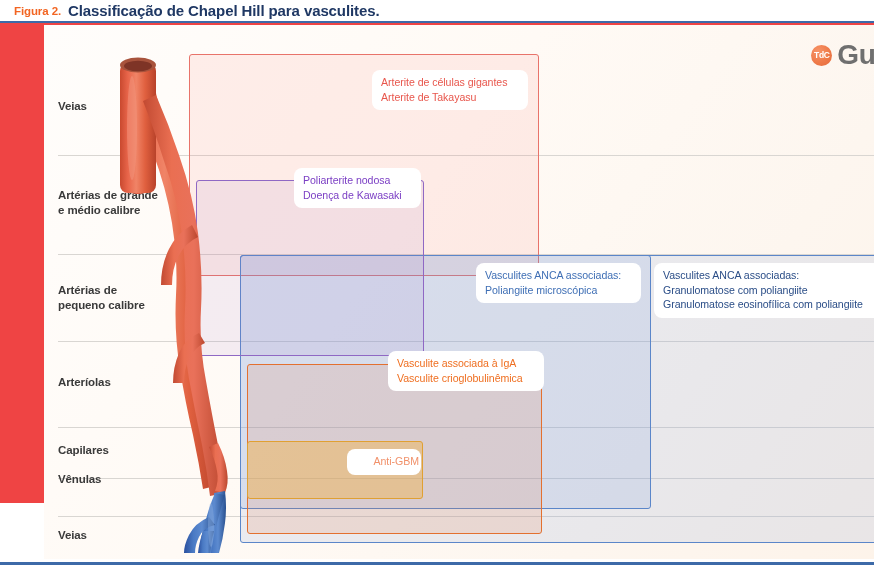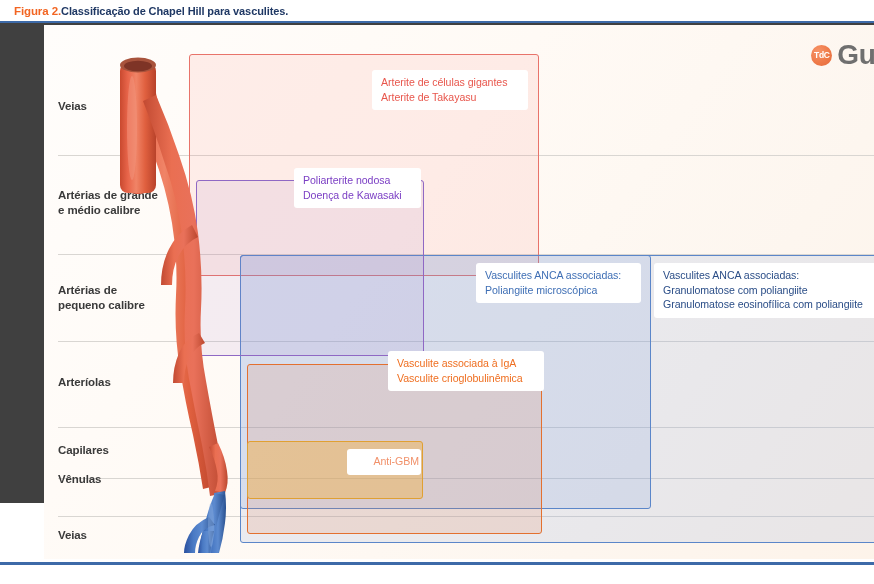--- a/index.html
+++ b/index.html
@@ -9,21 +9,21 @@
     height: 584px;
     overflow: hidden;
     background: #ffffff;
     font-family: "Liberation Sans", sans-serif;
   }
 
   #page {
     position: relative;
     width: 874px;
     height: 503px;
-    background: #404040;
+    background: #ef4444;
   }
 
   
   .caption-bar {
     position: absolute;
     left: 0; top: 0;
     width: 874px; height: 23px;
     background: #ffffff;
     display: flex;
     align-items: center;
@@ -31,23 +31,23 @@
     border-bottom: 2px solid #3d6aa8;
   }
   .caption-fig {
     color: #f26522;
     font-size: 11.5px;
     font-weight: bold;
     letter-spacing: -0.1px;
   }
   .caption-text {
     color: #1f3864;
-    font-size: 11px;
-    font-weight: bold;
-    margin-left: 0;
+    font-size: 15px;
+    font-weight: bold;
+    margin-left: 7px;
     letter-spacing: -0.1px;
   }
 
   
   .figure {
     position: absolute;
     left: 0; top: 25px;
     width: 874px; height: 534px;
     background: linear-gradient(125deg,#fffdfb 0%,#fffaf5 40%,#fdf6ef 72%,#fdf3e9 100%);
     overflow: hidden;
@@ -116,21 +116,21 @@
   .box-medium  { background: rgba(146,104,199,0.10); border: 1px solid #8f68c4; }
   .box-small-outer { background: rgba(110,150,215,0.14); border: 1px solid #5b86c9; }
   .box-small-inner { background: rgba(110,150,215,0.16); border: 1px solid #5b86c9; }
   .box-arteriole { background: rgba(232,120,70,0.155); border: 1px solid #e3702f; }
   .box-capillary { background: rgba(246,178,61,0.40); border: 1px solid #e0a032; }
 
   
   .tag {
     position: absolute;
     background: #ffffff;
-    border-radius: 3px;
+    border-radius: 8px;
     padding: 5px 2px 6px 9px;
     font-size: 10.6px;
     line-height: 14.5px;
     white-space: pre-line;
     letter-spacing: -0.05px;
   }
   .tag-red    { color: #e8564c; }
   .tag-purple { color: #7b3fc4; }
   .tag-blue   { color: #3f6fb5; }
   .tag-navy   { color: #2a4d87; }

